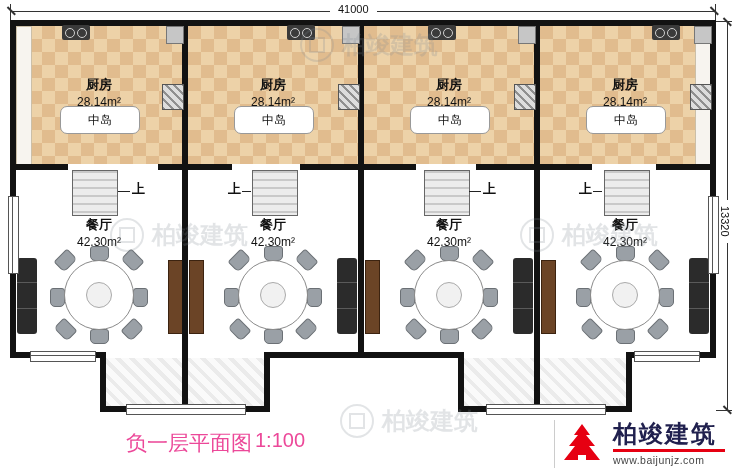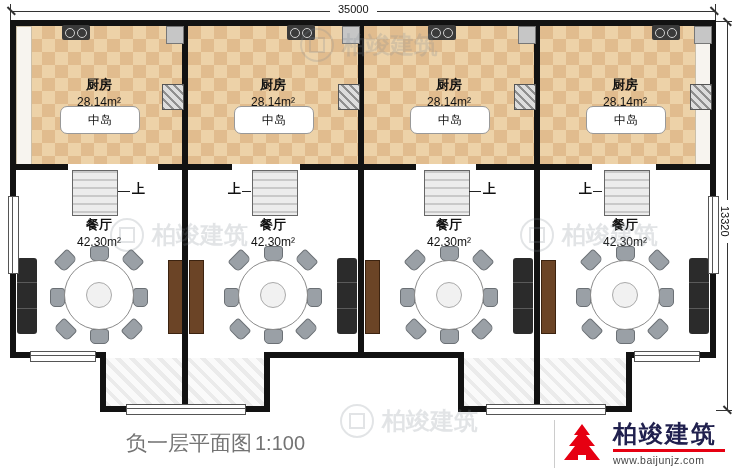--- a/index.html
+++ b/index.html
@@ -58,21 +58,21 @@
   .dimtext-h{position:absolute;top:3px;left:330px;background:#fff;padding:0 8px;font-size:11px;}
   .dimtext-v{position:absolute;left:719px;top:200px;background:#fff;padding:6px 0;font-size:11px;
              writing-mode:vertical-rl;}
   
   .wm{position:absolute;display:flex;align-items:center;gap:8px;color:#7f8a92;opacity:.22;
       font-size:24px;font-weight:bold;}
   .wm b{width:30px;height:30px;border:2.5px solid #7f8a92;border-radius:50%;display:flex;
         align-items:center;justify-content:center;}
   .wm b::after{content:"";width:12px;height:12px;border:2px solid #7f8a92;}
   
-  .title-row{position:absolute;left:126px;top:429px;display:flex;align-items:center;font-size:21px;color:#737373;}
+  .title-row{position:absolute;left:126px;top:429px;display:flex;align-items:flex-start;font-size:21px;color:#ec4899;}
   .title-row .scale{margin-left:3px;font-size:20px;}
   .stats{position:absolute;left:340px;top:425px;font-size:12.5px;line-height:21px;color:#000;}
   .stats .val{margin-left:4px;}
   .brandbox{position:absolute;left:560px;top:416px;width:186px;height:56px;display:flex;align-items:center;gap:9px;}
   .brand-name{font-size:24px;font-weight:bold;color:#20204e;letter-spacing:2px;line-height:1;}
   .brand-rule{height:3px;background:#e60012;margin:3px 0 2px 0;width:112px;}
   .brand-site{font-size:10.5px;color:#444;letter-spacing:.5px;}
   .vsep{position:absolute;left:554px;top:420px;width:1px;height:48px;background:#ccc;}
 </style>
 </head>
@@ -262,21 +262,21 @@
   <div class="dlabel" style="left:540px;width:170px">
     <b>餐厅</b>
     <span>42.30m²</span>
   </div>
 
   <div class="dline" style="left:10px;top:4px;width:1px;height:16px"></div>
   <div class="dline" style="left:715px;top:4px;width:1px;height:16px"></div>
   <div class="dline" style="left:12px;top:11px;width:702px;height:1px"></div>
   <div class="slash" style="left:6px;top:10px"></div>
   <div class="slash" style="left:709px;top:10px"></div>
-  <span class="dimtext-h">35000</span>
+  <span class="dimtext-h">41000</span>
   <div class="dline" style="left:716px;top:21px;width:16px;height:1px"></div>
   <div class="dline" style="left:716px;top:410px;width:16px;height:1px"></div>
   <div class="dline" style="left:727px;top:22px;width:1px;height:389px"></div>
   <div class="slash" style="left:722px;top:21px"></div>
   <div class="slash" style="left:722px;top:409px"></div>
   <span class="dimtext-v">13320</span>
 
   <div class="wm" style="left:110px;top:218px">
       <b></b>
       <span>柏竣建筑</span>

